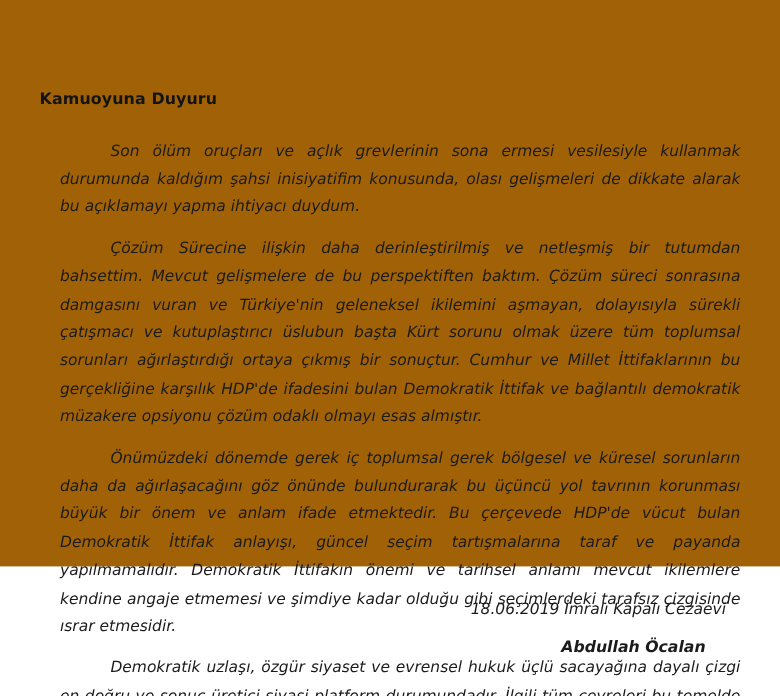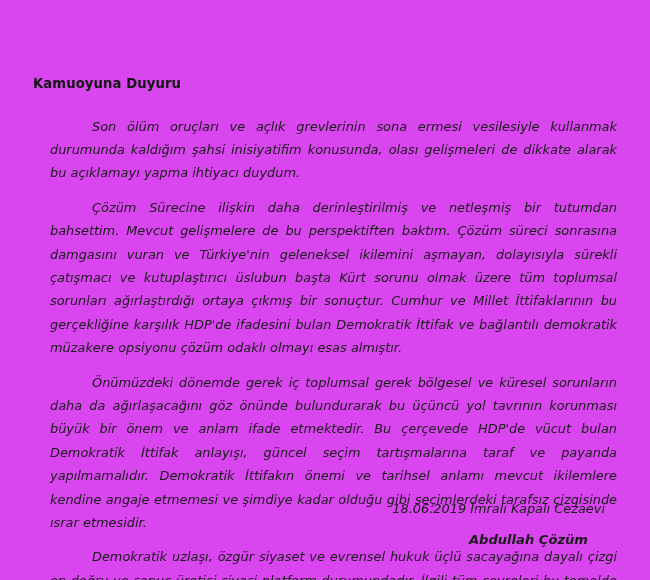--- a/index.html
+++ b/index.html
@@ -13,22 +13,22 @@
     height: 580px;
     overflow: hidden;
     font-family: "DejaVu Sans", "Liberation Sans", sans-serif;
     color: #1b1b1b;
     -webkit-font-smoothing: antialiased;
   }
 
   #page {
     position: relative;
     width: 650px;
-    height: 580px;
-    background: #d946ef;
+    height: 472px;
+    background: #a16207;
     box-sizing: border-box;
     padding: 0;
   }
 
   #doc-body {
     position: absolute;
     left: 33px;
     top: 76px;
     width: 584px;
   }
@@ -106,16 +106,16 @@
     <p class="para">Çözüm Sürecine ilişkin daha derinleştirilmiş ve netleşmiş bir tutumdan bahsettim. Mevcut gelişmelere de bu perspektiften baktım. Çözüm süreci sonrasına damgasını vuran ve Türkiye'nin geleneksel ikilemini aşmayan, dolayısıyla sürekli çatışmacı ve kutuplaştırıcı üslubun başta Kürt sorunu olmak üzere tüm toplumsal sorunları ağırlaştırdığı ortaya çıkmış bir sonuçtur. Cumhur ve Millet İttifaklarının bu gerçekliğine karşılık HDP'de ifadesini bulan Demokratik İttifak ve bağlantılı demokratik müzakere opsiyonu çözüm odaklı olmayı esas almıştır.</p>
 
     <p class="para">Önümüzdeki dönemde gerek iç toplumsal gerek bölgesel ve küresel sorunların daha da ağırlaşacağını göz önünde bulundurarak bu üçüncü yol tavrının korunması büyük bir önem ve anlam ifade etmektedir. Bu çerçevede HDP'de vücut bulan Demokratik İttifak anlayışı, güncel seçim tartışmalarına taraf ve payanda yapılmamalıdır. Demokratik İttifakın önemi ve tarihsel anlamı mevcut ikilemlere kendine angaje etmemesi ve şimdiye kadar olduğu gibi seçimlerdeki tarafsız çizgisinde ısrar etmesidir.</p>
 
     <p class="para">Demokratik uzlaşı, özgür siyaset ve evrensel hukuk üçlü sacayağına dayalı çizgi en doğru ve sonuç üretici siyasi platform durumundadır. İlgili tüm çevreleri bu temelde duyarlı olmaya çağırıyorum.</p>
 
   </div>
 
   <div class="signature-block">
     <p class="sig-line sig-date">18.06.2019 İmralı Kapalı Cezaevi</p>
-    <p class="sig-line sig-name">Abdullah Çözüm</p>
+    <p class="sig-line sig-name">Abdullah Öcalan</p>
   </div>
 
 </div>
 
 </body></html>

